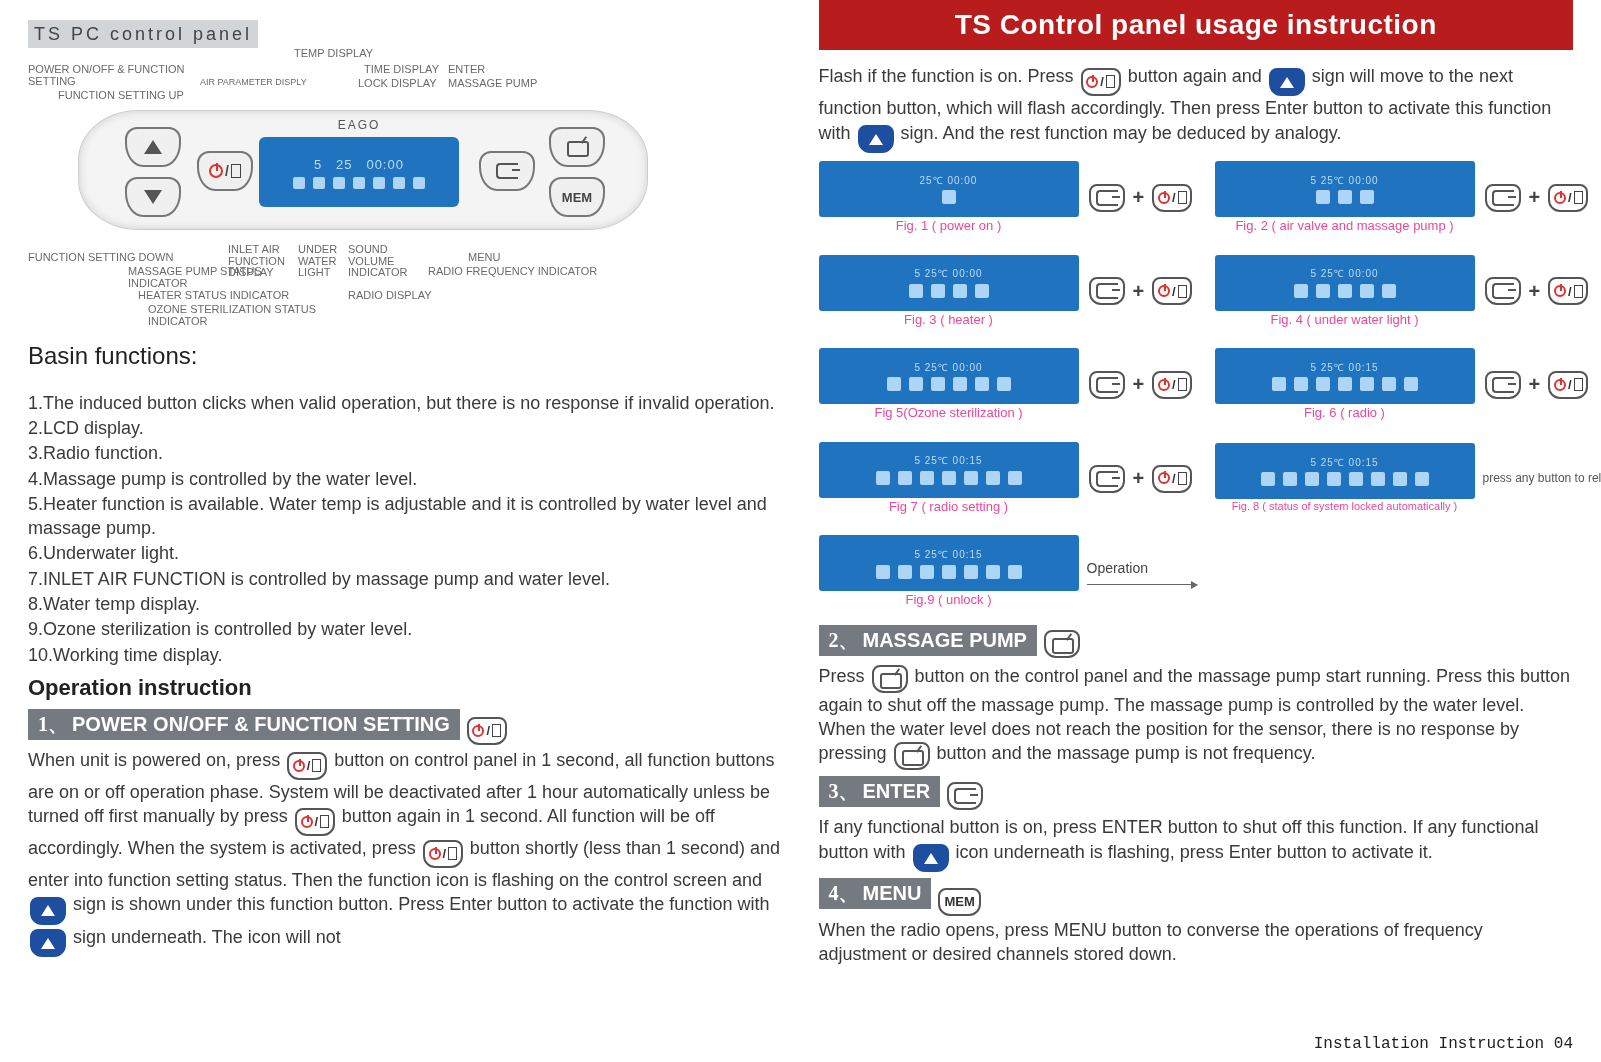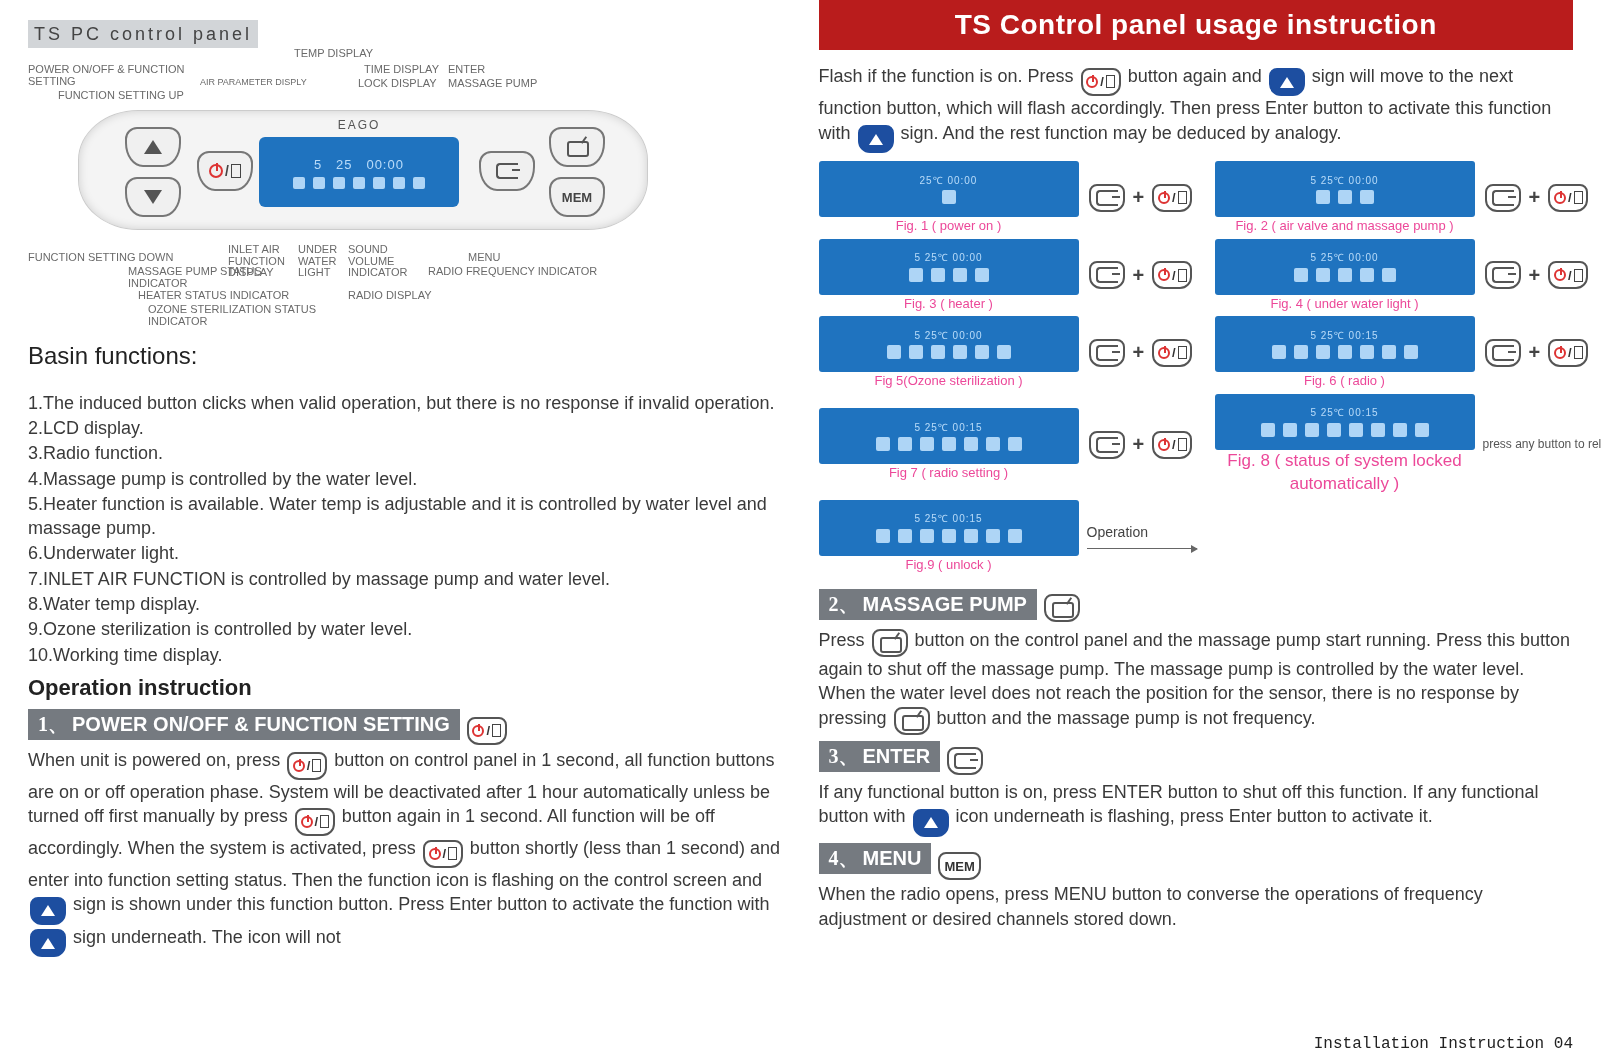--- a/index.html
+++ b/index.html
@@ -145,21 +145,21 @@
   .chip.arrow { background:#1d4ea0; border-color:#1d4ea0; width:30px;}
   .chip.arrow .tri-up{border-bottom-color:#fff;border-left-width:7px;border-right-width:7px;border-bottom-width:11px;}
   .inline-chip { vertical-align: -6px; }
 
   .para { margin: 2px 0; }
 
   
   .figures {
     display: grid;
     grid-template-columns: auto 120px auto 160px;
-    gap: 4px 8px;
+    gap: 20px 8px;
     align-items: center;
     margin: 8px 0 12px;
   }
   .figbox {
     width: 260px; height: 56px;
     background: #1f73bf;
     border-radius: 3px;
     color: #c8e6ff;
     font-size: 11px;
     display:flex; flex-direction:column; align-items:center; justify-content:center;
@@ -478,21 +478,21 @@
               <div class="mi"></div>
               <div class="mi"></div>
               <div class="mi"></div>
               <div class="mi"></div>
               <div class="mi"></div>
               <div class="mi"></div>
               <div class="mi"></div>
               <div class="mi"></div>
             </div>
           </div>
-        <div class="figcap" style="font-size:17px;">Fig. 8 ( status of system locked automatically )</div>
+        <div class="figcap" style="font-size:11px;">Fig. 8 ( status of system locked automatically )</div>
       </div>
       <div class="small-note">press any button to release</div>
 
       <div>
         <div class="figbox">
             <div class="top">5   25℃  00:15</div>
             <div class="iconset">
               <div class="mi"></div>
               <div class="mi"></div>
               <div class="mi"></div>

